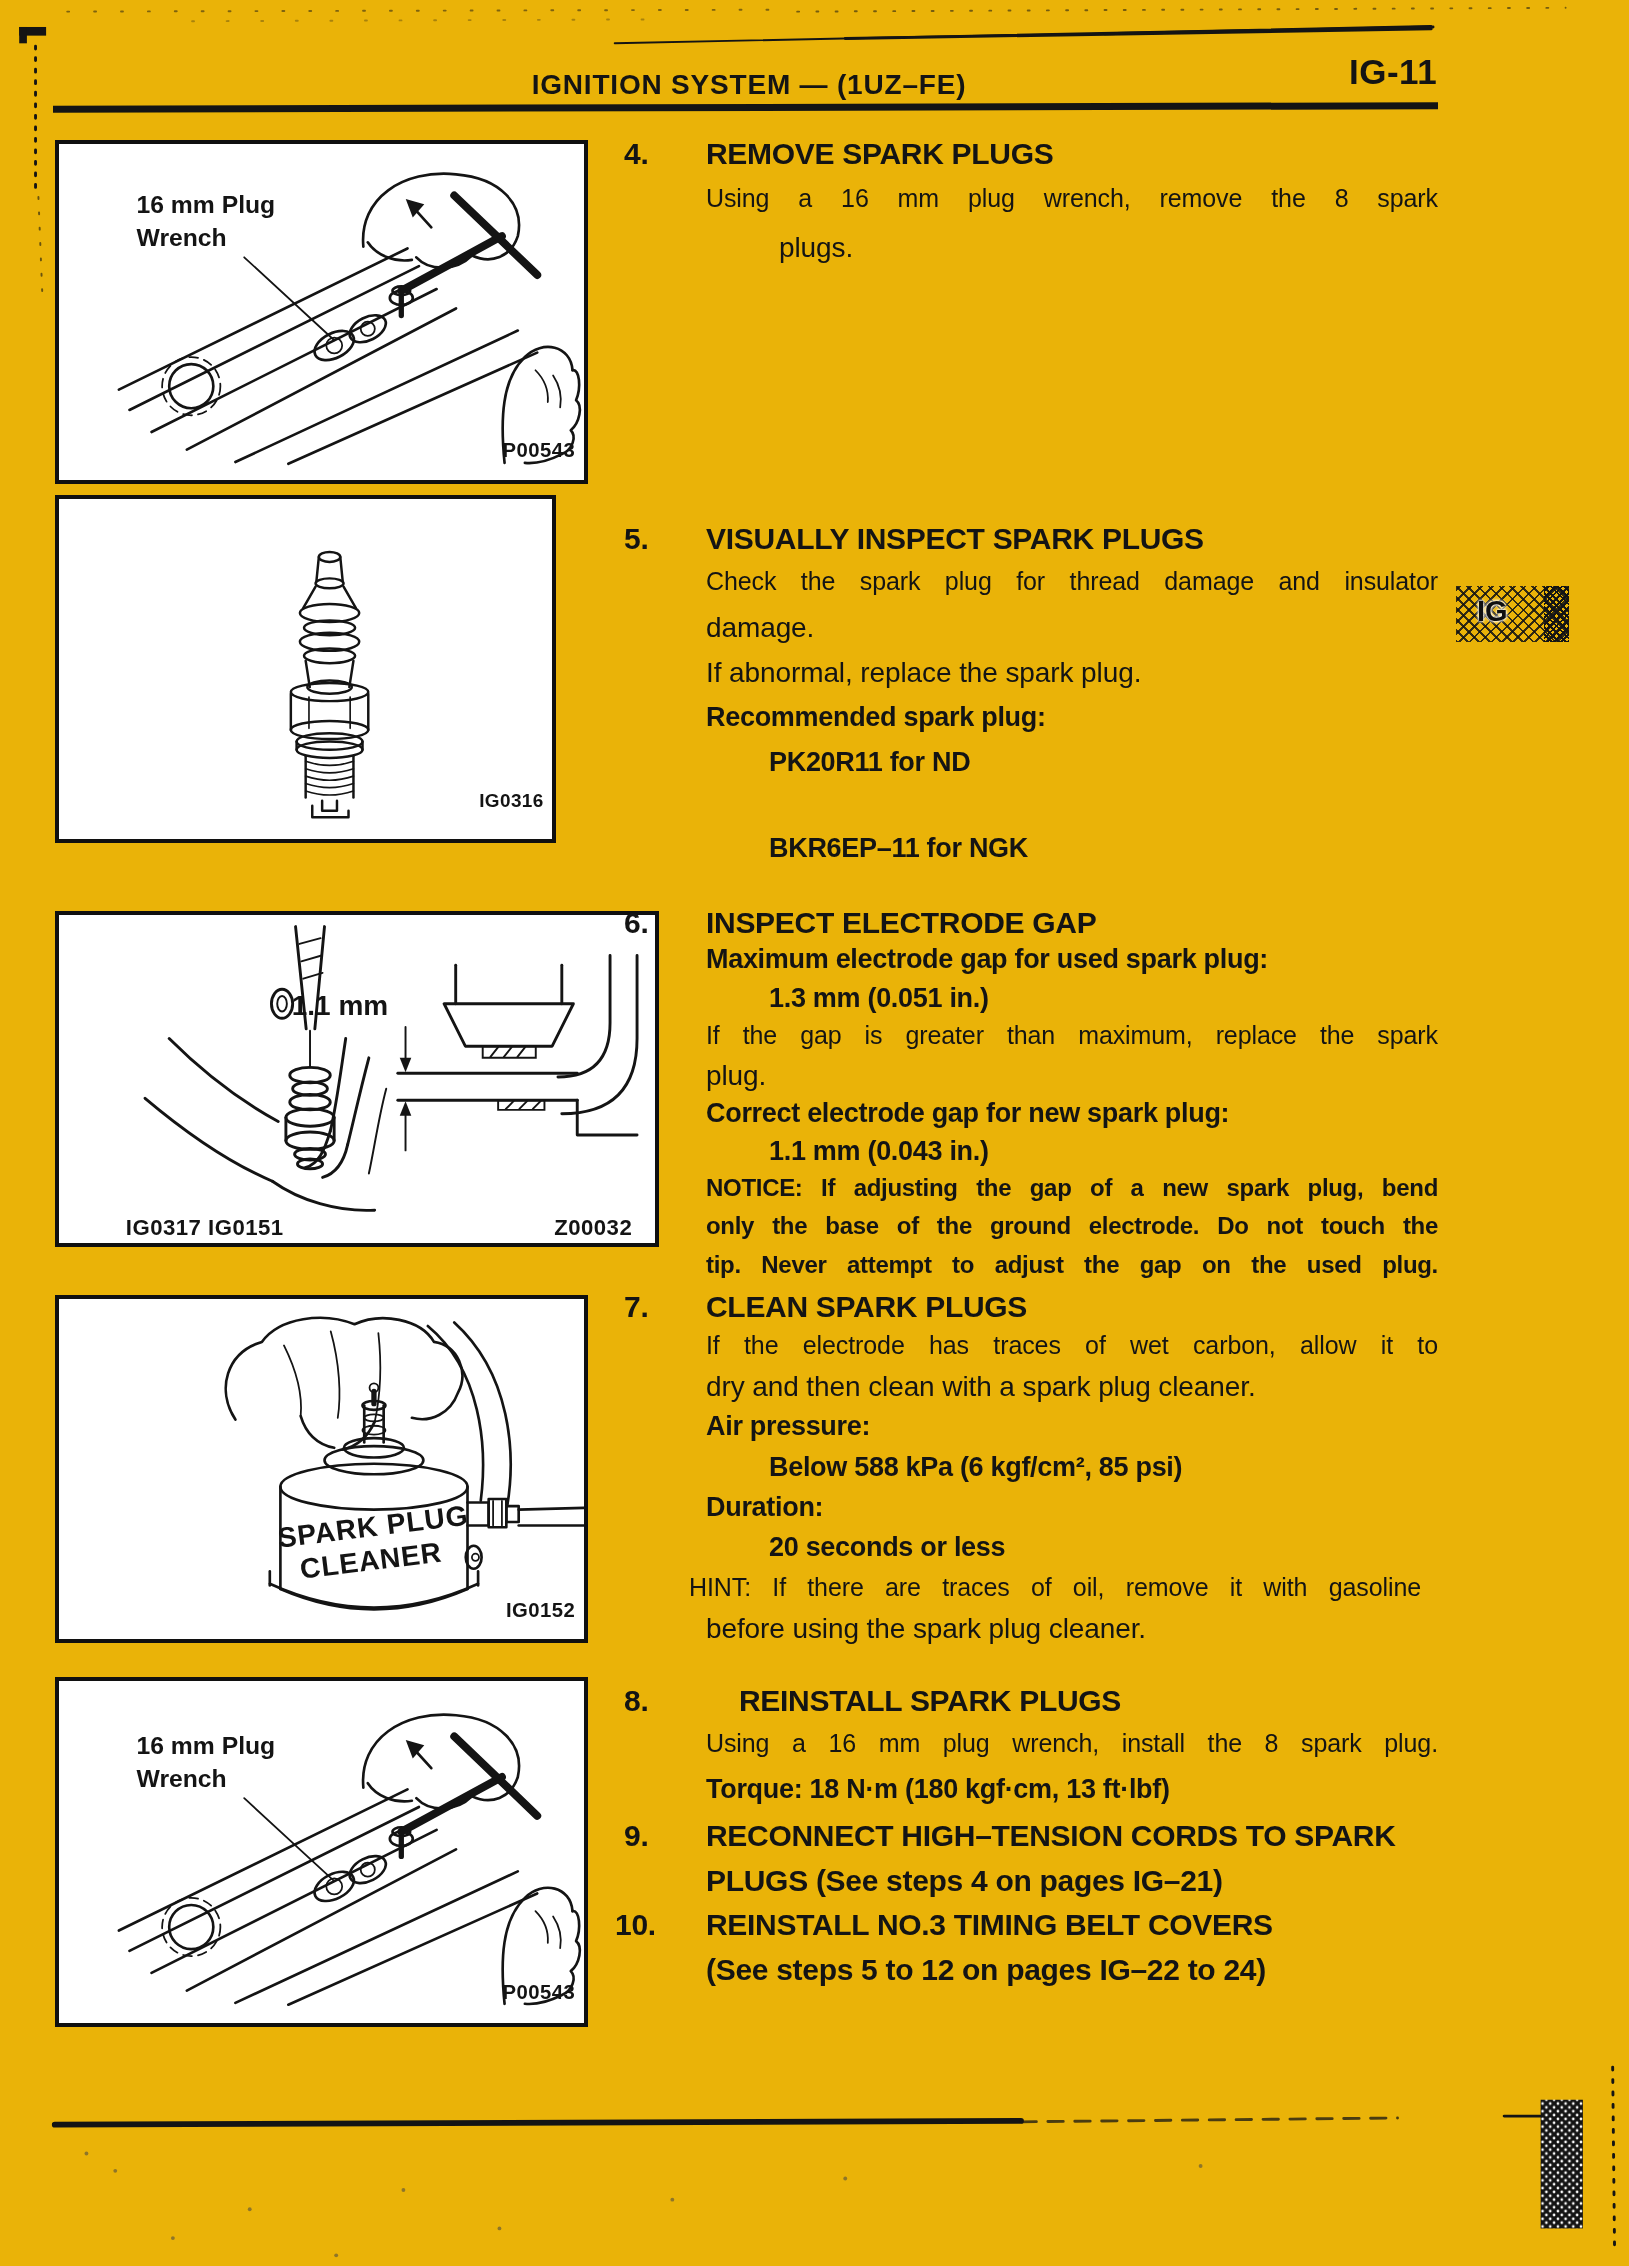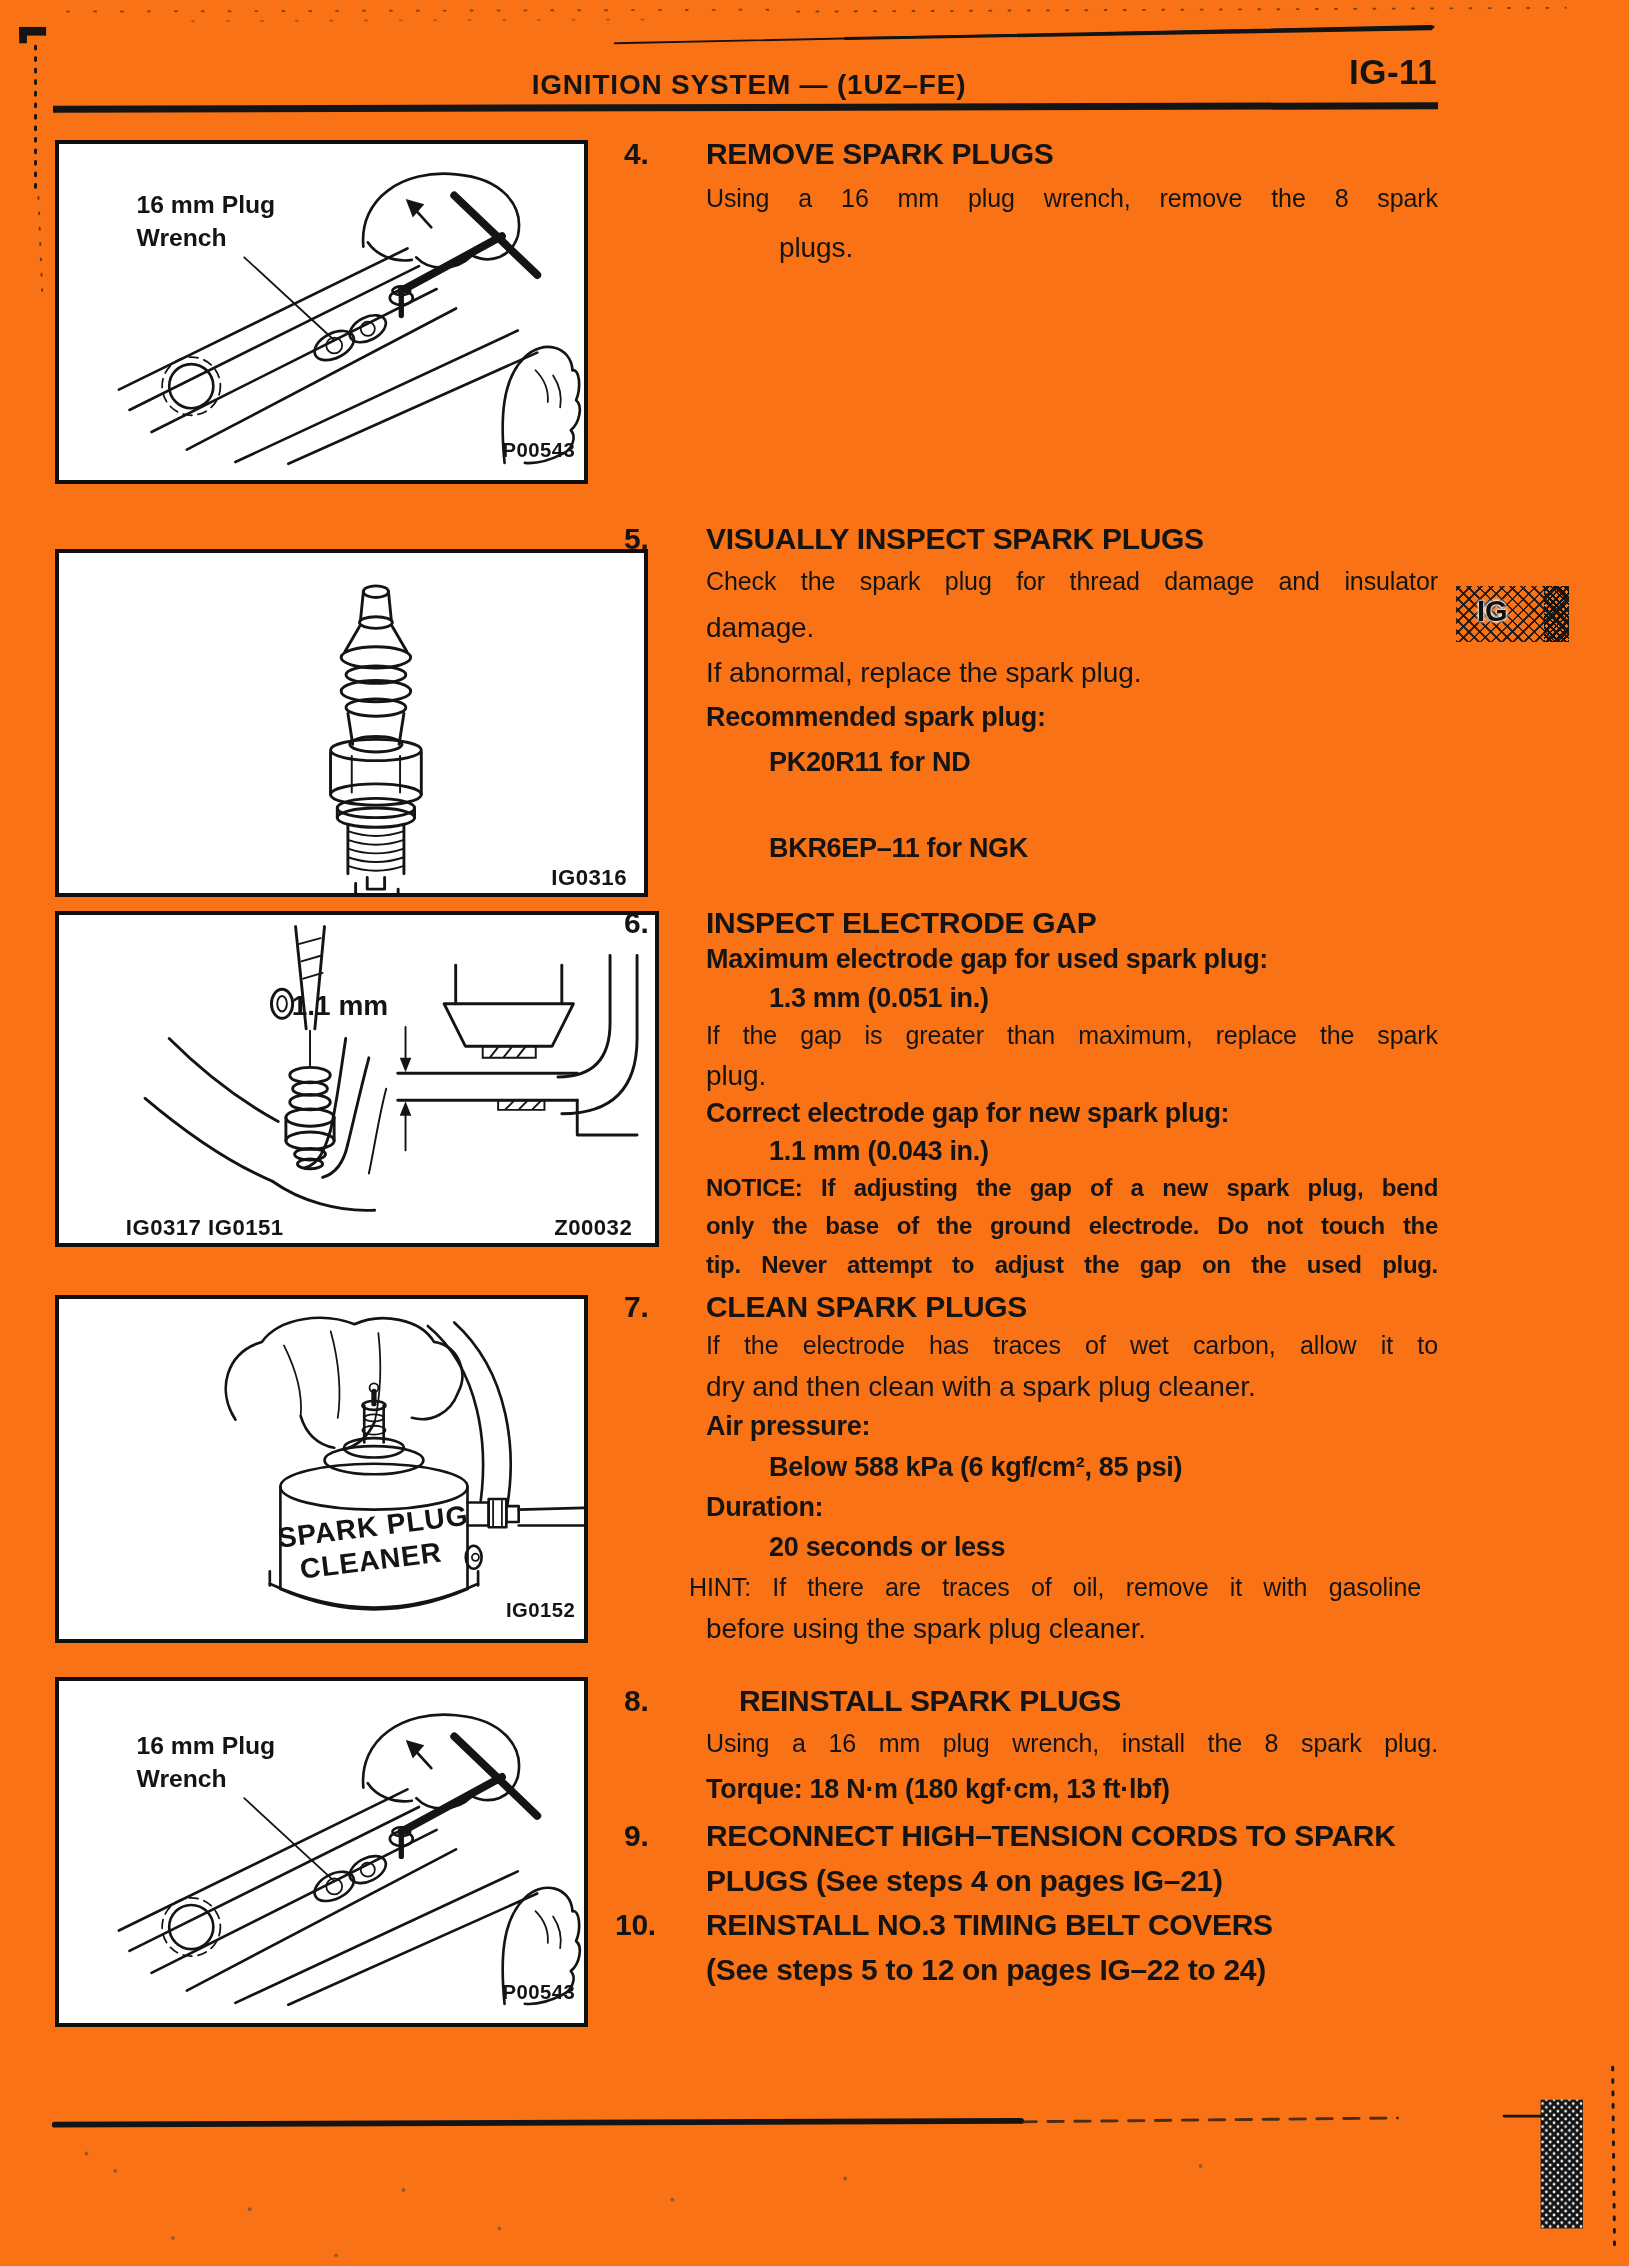--- a/index.html
+++ b/index.html
@@ -1,16 +1,16 @@
 <!DOCTYPE html>
 <html><head>
 <meta charset="utf-8">
 <style>
   html,body{margin:0;padding:0;background:#888;}
-  .page{position:relative;width:1629px;height:2266px;background:#f97316;overflow:hidden;
+  .page{position:relative;width:1629px;height:2266px;background:#eab308;overflow:hidden;
         font-family:"Liberation Sans",sans-serif;color:#141414;}
   
   .hdr-title{position:absolute;left:413px;top:69px;width:672px;text-align:center;
              font-size:28px;font-weight:700;letter-spacing:0.8px;}
   .hdr-page{position:absolute;left:1349px;top:52px;font-size:35px;font-weight:700;letter-spacing:0.5px;}
   .hdr-rule{position:absolute;left:53px;top:104px;width:1385px;height:6.7px;background:#141414;
             transform:rotate(-0.15deg);}
   
   .line{position:absolute;white-space:nowrap;line-height:1.12;}
   .num,.head{font-size:30px;font-weight:700;letter-spacing:-0.3px;}
@@ -124,21 +124,21 @@
       <path class="ln" d="M532,240 C540,238 542,260 536,274 C544,280 540,300 530,308 C537,315 532,330 520,335 C502,344 488,346 478,345"></path>
       <path class="ln2" d="M490,240 C500,250 505,262 504,276"></path>
       <path class="ln2" d="M510,246 C518,258 520,270 518,282"></path>
       <line class="ln2" x1="160" y1="112" x2="262" y2="206"></line>
       <text class="fig-label" x="38" y="62">16 mm Plug</text>
       <text class="fig-label" x="38" y="99">Wrench</text>
       <text class="fig-code" x="535" y="338" text-anchor="end">P00543</text>
     </svg>
   </div>
 
-  <div class="fig" style="left:55px;top:549px;width:593px;height:348px;">
+  <div class="fig" style="left:55px;top:495px;width:501px;height:348px;">
     <svg viewBox="0 0 545 352">
       <ellipse class="ln" cx="275" cy="40" rx="13" ry="6"></ellipse>
       <line class="ln" x1="262" y1="40" x2="259" y2="70"></line>
       <line class="ln" x1="288" y1="40" x2="291" y2="70"></line>
       <ellipse class="ln" cx="275" cy="72" rx="17" ry="6"></ellipse>
       <line class="ln" x1="258" y1="76" x2="243" y2="102"></line>
       <line class="ln" x1="292" y1="76" x2="307" y2="102"></line>
       <ellipse class="ln" cx="275" cy="108" rx="36" ry="11"></ellipse>
       <ellipse class="ln" cx="275" cy="126" rx="31" ry="9"></ellipse>
       <ellipse class="ln" cx="275" cy="143" rx="36" ry="11"></ellipse>

